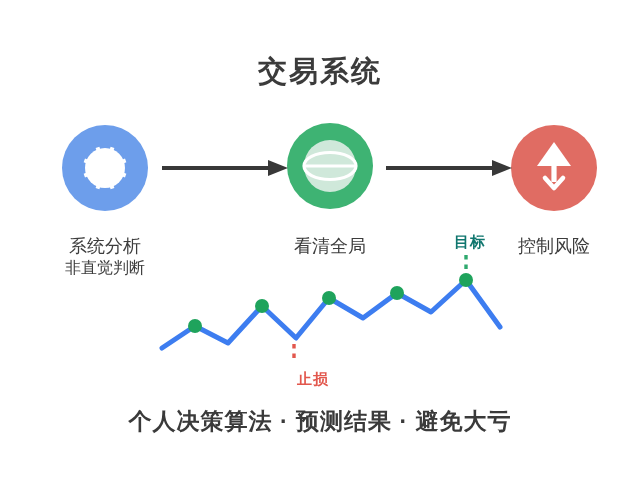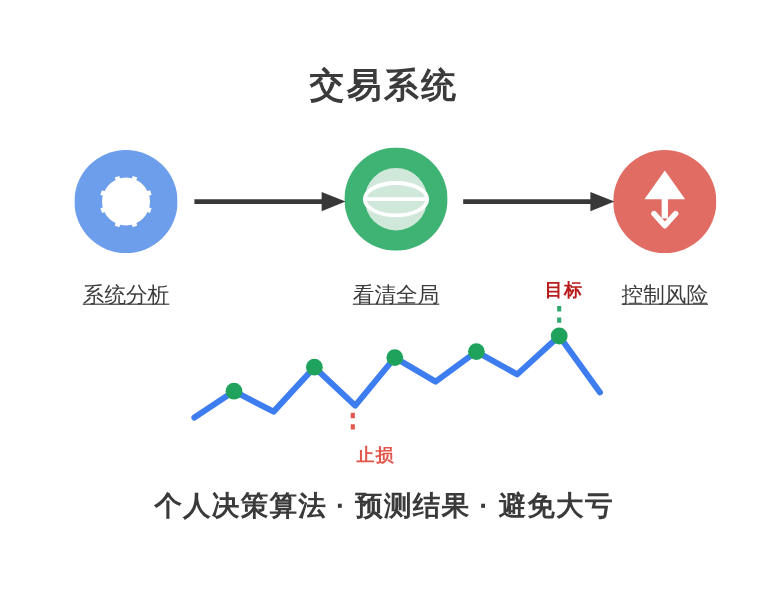--- a/index.html
+++ b/index.html
@@ -12,21 +12,21 @@
     font-size:29px;font-weight:bold;letter-spacing:2px;color:#3b3b3b;
   }
   .step-icon{position:absolute;width:86px;height:86px;}
   .icon-analysis{left:62px;top:125px;}
   .icon-overview{left:287px;top:123px;}
   .icon-risk{left:511px;top:125px;}
   .flow-arrow{position:absolute;top:148px;width:130px;height:40px;}
   .arrow-1{left:158px;}
   .arrow-2{left:382px;}
   .step-label{
-    position:absolute;width:160px;text-align:center;font-size:18px;color:#3c3c3c;text-decoration:underline;
+    position:absolute;width:160px;text-align:center;font-size:18px;color:#3c3c3c;
   }
   .step-sublabel{
     position:absolute;width:160px;text-align:center;font-size:16px;color:#3c3c3c;
   }
   .lbl-analysis{left:25px;top:234px;}
   .sub-analysis{left:25px;top:258px;}
   .lbl-overview{left:250px;top:234px;}
   .lbl-risk{left:474px;top:234px;}
   .sub-risk{left:474px;top:258px;}
   .chart-layer{position:absolute;left:0;top:0;width:640px;height:501px;pointer-events:none;}
@@ -88,31 +88,32 @@
     </svg>
   </div>
   <div class="flow-arrow arrow-2">
     <svg width="130" height="40" viewBox="0 0 130 40">
       <line x1="4" y1="20" x2="112" y2="20" stroke="#383838" stroke-width="4"></line>
       <polygon points="110,12 130,20 110,28" fill="#383838"></polygon>
     </svg>
   </div>
 
   <div class="step-label lbl-analysis">系统分析</div>
+  <div class="step-sublabel sub-analysis">非直觉判断</div>
   <div class="step-label lbl-overview">看清全局</div>
   <div class="step-label lbl-risk">控制风险</div>
 
   <svg id="chart-svg" class="chart-layer" width="640" height="501" viewBox="0 0 640 501">
       <polyline points="162,348 195,326 228,343 262,306 296,338 329,298 363,318 397,293 431,312 466,280 500,327" fill="none" stroke="#3D7DF0" stroke-width="5" stroke-linecap="round" stroke-linejoin="round"></polyline>
       <line x1="466" y1="255" x2="466" y2="273" stroke="#2FA96E" stroke-width="3.4" stroke-dasharray="4.5 5"></line>
       <line x1="294" y1="344" x2="294" y2="362" stroke="#E2574D" stroke-width="3.4" stroke-dasharray="4.5 5"></line>
       <circle cx="195" cy="326" r="7" fill="#1FA35C"></circle>
       <circle cx="262" cy="306" r="7" fill="#1FA35C"></circle>
       <circle cx="329" cy="298" r="7" fill="#1FA35C"></circle>
       <circle cx="397" cy="293" r="7" fill="#1FA35C"></circle>
       <circle cx="466" cy="280" r="7" fill="#1FA35C"></circle>
     </svg>
 
   <div class="footer-caption">个人决策算法 · 预测结果 · 避免大亏</div>
 
-<div class="annotation-label" style="color: #b91c1c; left: 470px; top: 233px;">目标</div>
+<div class="annotation-label" style="color: #0f766e; left: 470px; top: 233px;">目标</div>
     <div class="annotation-label" style="color: rgb(226, 87, 77); left: 294px; top: 370px; margin-left: 19px;">止损</div>
   </div>
 
 </body></html>

